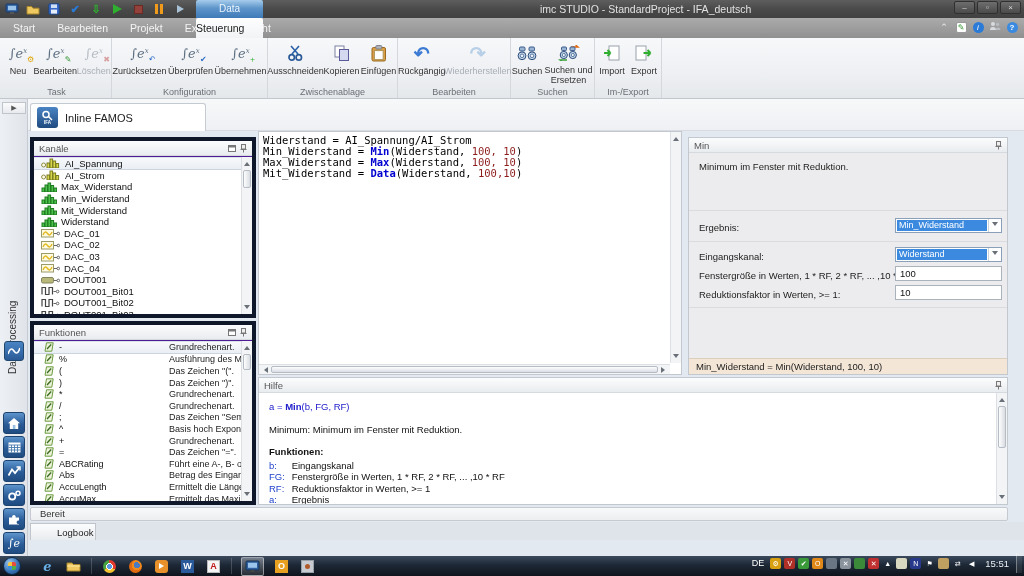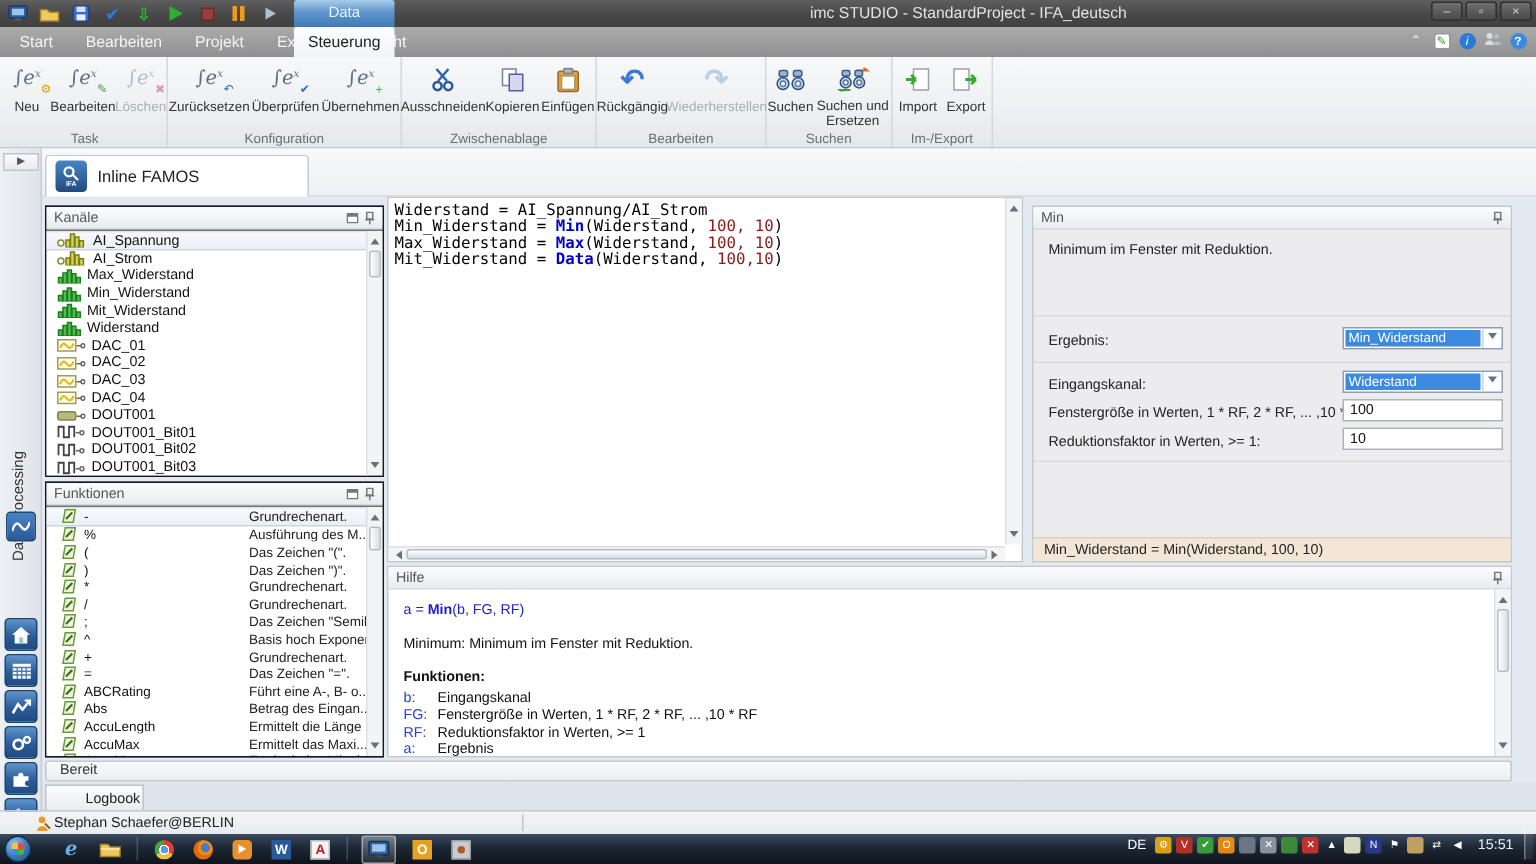--- a/index.html
+++ b/index.html
@@ -13,21 +13,21 @@
   .qa-ic{display:inline-flex;align-items:center;justify-content:center;width:14px;height:14px}
   #context-tab{position:absolute;left:196px;top:0;width:67px;height:18px;background:linear-gradient(180deg,#a7cdec,#5e95ca 45%,#3f7ab8);color:#eaf5ff;font-size:10px;line-height:18px;text-align:center;border-radius:2px 2px 0 0}
   #window-title{position:absolute;left:540px;top:3px;font-size:10.5px;color:#e2e2e2}
   #win-controls{position:absolute;right:3px;top:1px;display:flex;gap:2px}
   .win-btn{width:21px;height:13px;background:linear-gradient(#6e6e6e,#4a4a4a);border:1px solid #303030;border-radius:2px;color:#ddd;font-size:8px;line-height:11px;text-align:center}
 
   
   #menubar{position:absolute;left:0;top:18px;width:1024px;height:20px;background:linear-gradient(180deg,#ababab,#909090)}
   #menu-items{position:absolute;left:2px;top:0;height:20px;display:flex}
   .menu-item{padding:0 11px;line-height:20px;color:#f4f4f4;font-size:10.5px}
-  #steuerung-tab{position:absolute;left:196px;top:0;width:67px;height:20px;background:linear-gradient(#fefefe,#f1f3f5);border-radius:2px 2px 0 0;color:#222;font-size:10.5px;line-height:20px;text-align:center}
+  #steuerung-tab{position:absolute;left:196px;top:0;width:67px;height:20px;background:linear-gradient(#fefefe,#f1f3f5);border-radius:2px 2px 0 0;color:#222;font-size:10.5px;line-height:20px;text-align:left}
   #menu-right{position:absolute;right:6px;top:3px;display:flex;gap:5px;align-items:center}
   .mr-ic{width:12px;height:12px;display:inline-flex;align-items:center;justify-content:center;font-size:9px}
 
   
   #ribbon{position:absolute;left:0;top:38px;width:1024px;height:61px;background:linear-gradient(#f7f8fa,#edeff2 62%,#e5e8eb);border-bottom:1px solid #c2c7cd}
   .rgroup{position:absolute;top:0;bottom:0;border-right:1px solid #d4d7db}
   .rbtns{position:absolute;top:1px;left:0;right:0;height:46px;display:flex;justify-content:center}
   .rbtn{display:flex;flex-direction:column;align-items:center;padding:2px 3px 0 3px;min-width:32px}
   .ric{height:24px;display:flex;align-items:center;justify-content:center}
   .rlabel{font-size:9px;color:#333;text-align:center;line-height:9.5px;margin-top:2px;white-space:nowrap}
@@ -49,21 +49,21 @@
   #rail-label{position:absolute;left:7px;top:163px;height:112px;writing-mode:vertical-rl;transform:rotate(180deg);font-size:10px;color:#333;white-space:nowrap}
   #rail-dp-icon{position:absolute;left:4px;top:242px;width:20px;height:20px;background:linear-gradient(#4a84c4,#2a5a96);border:1px solid #20476e;border-radius:3px;display:flex;align-items:center;justify-content:center}
   #rail-stack{position:absolute;left:3px;top:313px;display:flex;flex-direction:column;gap:2px}
   .rail-btn{width:22px;height:22px;background:linear-gradient(#5d94cc,#2b5c98 55%,#1f4b80);border:1px solid #1d4470;border-radius:3px;display:flex;align-items:center;justify-content:center}
 
   #doc-tab{position:absolute;left:30px;top:4px;width:176px;height:28px;background:#fff;border:1px solid #c6cbd2;border-bottom:none;border-radius:3px 3px 0 0;display:flex;align-items:center;padding:0 6px;gap:7px}
   .ifa-icon{width:21px;height:21px;background:linear-gradient(#4a84c4,#1f4b80);border-radius:3px;position:relative;display:flex;align-items:center;justify-content:center;flex-direction:column}
   .ifa-icon .t{color:#fff;font-size:4.5px;line-height:4px;font-weight:bold}
   #doc-tab-label{font-size:11px;color:#222}
 
-  .panel{position:absolute;background:#737373;border:1px solid #0f172a}
+  .panel{position:absolute;background:#4c1d95;border:4px solid #0f172a}
   .phead{height:15px;background:linear-gradient(#fbfcfd,#e9ecef);border-bottom:1px solid #d6dade;font-size:9.5px;color:#555;display:flex;align-items:center;padding:0 5px;gap:4px}
   .phead .ptitle{flex:1}
   .ph-ic{display:inline-flex;align-items:center}
 
   .vscroll{position:absolute;top:16px;bottom:0;right:0;width:11px;background:#f3f4f6;border-left:1px solid #dcdfe3}
   .sbtn{position:absolute;left:0;right:0;height:11px;display:flex;align-items:center;justify-content:center}
   .tri-u{width:0;height:0;border:3px solid transparent;border-bottom:4px solid #697077}
   .tri-d{width:0;height:0;border:3px solid transparent;border-top:4px solid #697077}
   .tri-l{width:0;height:0;border:3px solid transparent;border-right:4px solid #697077}
   .tri-r{width:0;height:0;border:3px solid transparent;border-left:4px solid #697077}
@@ -895,29 +895,20 @@
     <div id="logbook-row">
       <div id="logbook-tab">
         <svg width="9" height="9">
             <circle cx="3.8" cy="5" r="2.8" fill="#cfd4da" stroke="#6a7078"></circle>
             <path d="M4.5 1.2 L8 4.5" stroke="#4a7a20" stroke-width="1.6"></path>
           </svg>
         <span>Logbook</span>
       </div>
     </div>
 
-    <div id="userbar">
-      <svg width="10" height="10">
-          <circle cx="4" cy="2.6" r="2.2" fill="#e89a2a"></circle>
-          <path d="M0.5 10 a3.8 4.2 0 0 1 7.4 0 z" fill="#e89a2a"></path>
-          <path d="M6 5 l3.4 3.4" stroke="#8a5a10" stroke-width="1.3"></path>
-        </svg>
-      <span>Stephan Schaefer@BERLIN</span>
-      <span class="usep"></span>
-    </div>
   </div>
 
   <div id="taskbar">
     <div id="start-orb">
         <i></i>
       </div>
     <div id="tb-apps">
         <span class="tb-ic">
           <span style="color:#6ab0e8;font-family:'DejaVu Serif',serif;font-style:italic;font-weight:bold;font-size:13px">e</span>
         </span>

